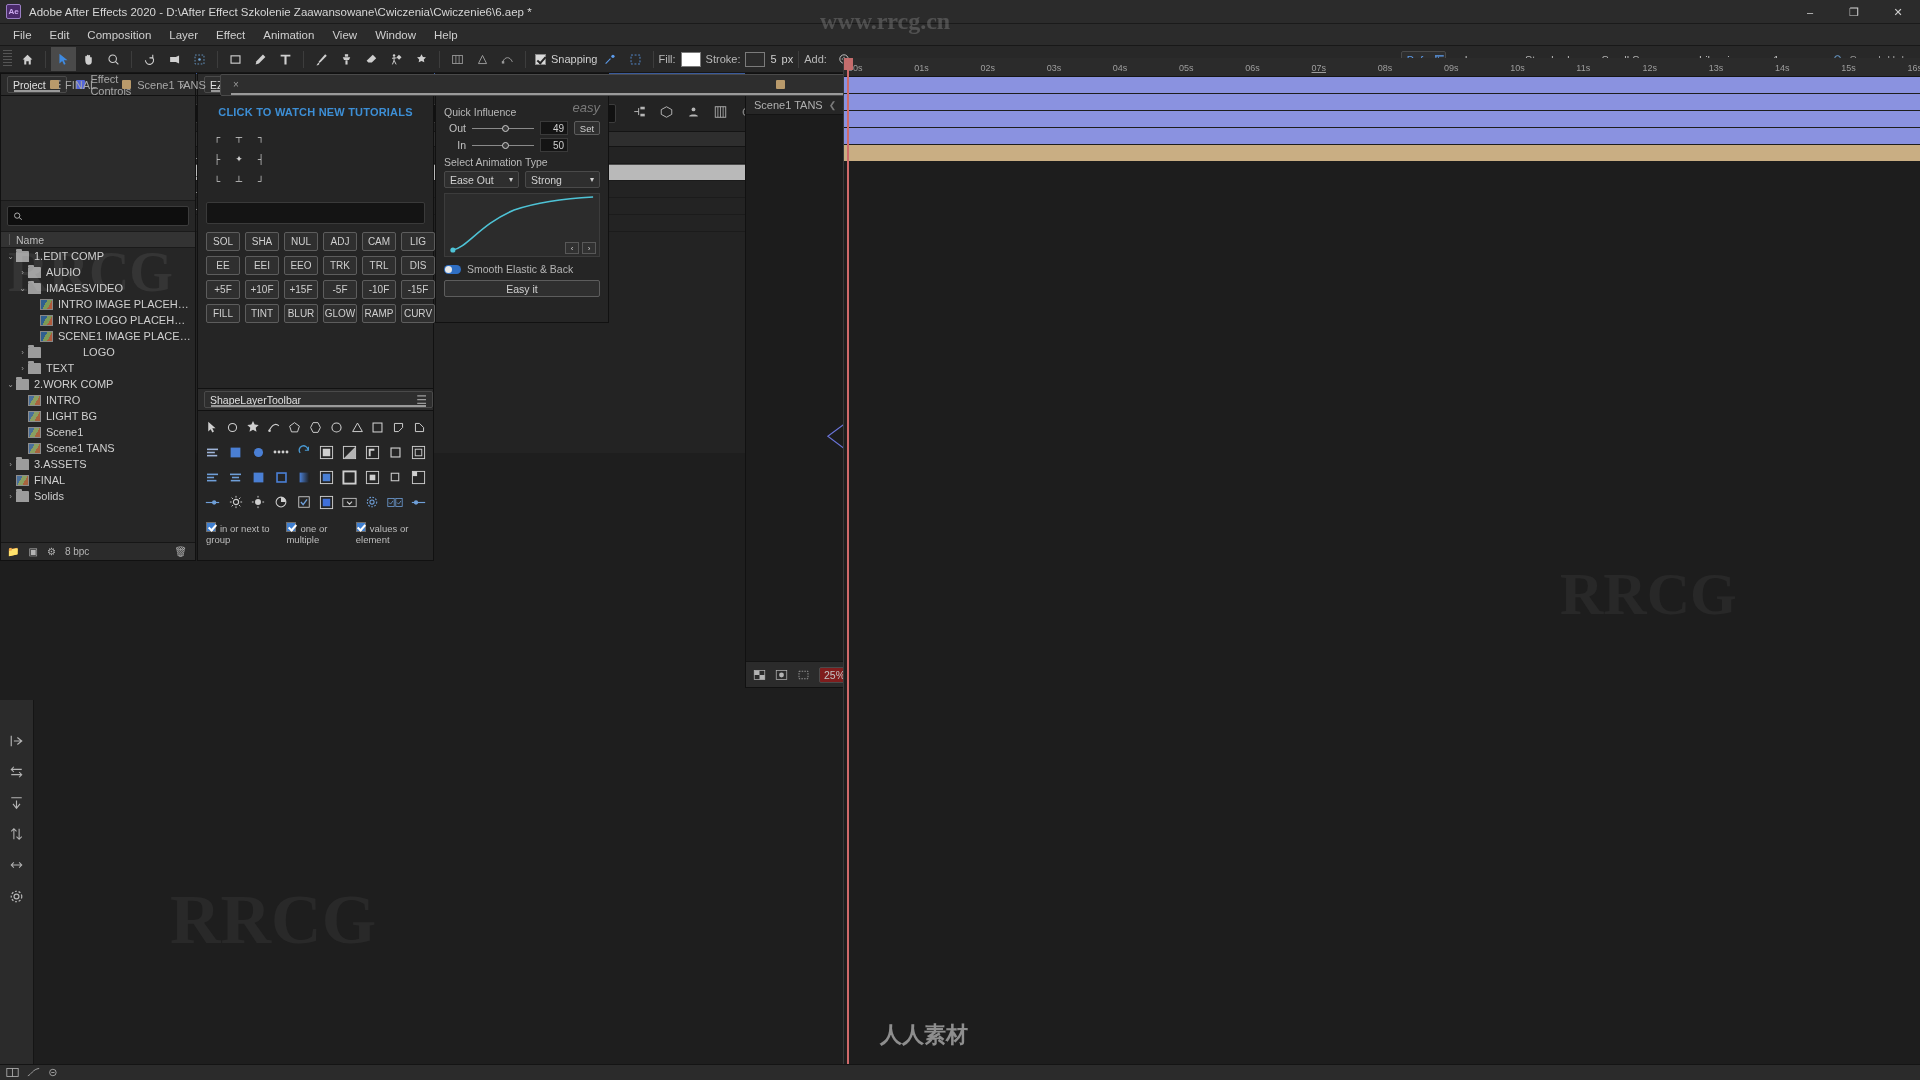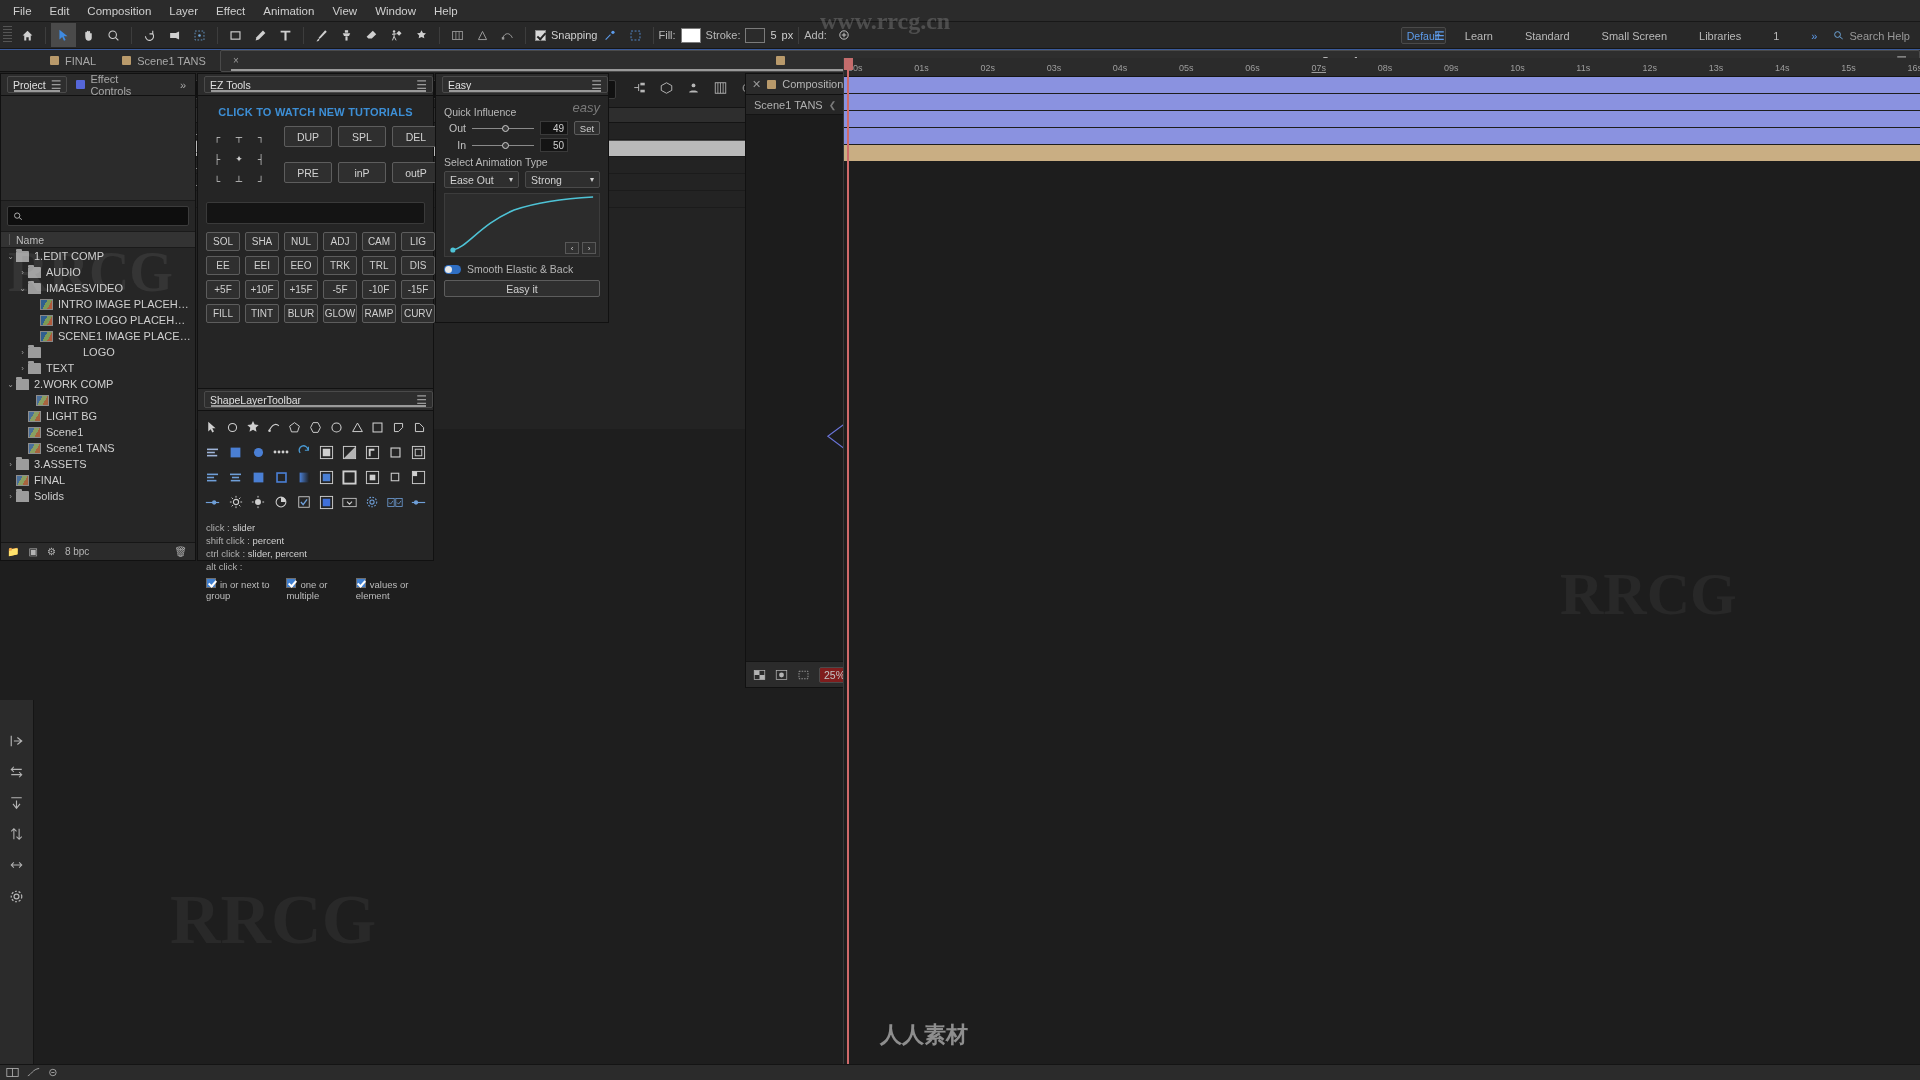--- a/index.html
+++ b/index.html
@@ -218,20 +218,29 @@
      border-top:1px solid #141414; display:flex; align-items:center; gap:8px; padding-left:6px;}
   .leftrail { position:absolute; left:0; top:700px; width:34px; bottom:0; background:#2b2b2b;
      border-right:1px solid #151515; display:flex; flex-direction:column; align-items:center;
      padding-top:34px; gap:13px; color:#b4b4b4; }
 </style>
 </head>
 <body>
 
 <div class="app">
 
+  <div class="titlebar">
+    <div class="ae-logo">Ae</div>
+    <div class="title-text">Adobe After Effects 2020 - D:\After Effect Szkolenie Zaawansowane\Cwiczenia\Cwiczenie6\6.aep *</div>
+    <div class="win-ctrls">
+      <div class="win-btn">–</div>
+      <div class="win-btn">❐</div>
+      <div class="win-btn close">✕</div>
+    </div>
+  </div>
 
   <div class="menubar" id="menubar">
       <div class="menu-item">File</div>
       <div class="menu-item">Edit</div>
       <div class="menu-item">Composition</div>
       <div class="menu-item">Layer</div>
       <div class="menu-item">Effect</div>
       <div class="menu-item">Animation</div>
       <div class="menu-item">View</div>
       <div class="menu-item">Window</div>
@@ -466,21 +475,21 @@
         <div class="prow" style="padding-left: 16px;">
           <span class="tw">›</span>
           <span class="ficon"></span>
           <span style="overflow: hidden; text-overflow: ellipsis;">TEXT</span>
         </div>
         <div class="prow" style="padding-left: 4px;">
           <span class="tw">⌄</span>
           <span class="ficon"></span>
           <span style="overflow: hidden; text-overflow: ellipsis;">2.WORK COMP</span>
         </div>
-        <div class="prow" style="padding-left: 24px;">
+        <div class="prow" style="padding-left: 16px;">
           <span class="tw"></span>
           <span class="fcomp"></span>
           <span style="overflow: hidden; text-overflow: ellipsis;">INTRO</span>
         </div>
         <div class="prow" style="padding-left: 16px;">
           <span class="tw"></span>
           <span class="fcomp"></span>
           <span style="overflow: hidden; text-overflow: ellipsis;">LIGHT BG</span>
         </div>
         <div class="prow" style="padding-left: 16px;">
@@ -531,28 +540,20 @@
         <div class="anchorgrid" id="anchor-grid">
             <div class="ag">┌</div>
             <div class="ag">┬</div>
             <div class="ag">┐</div>
             <div class="ag">├</div>
             <div class="ag">✦</div>
             <div class="ag">┤</div>
             <div class="ag">└</div>
             <div class="ag">┴</div>
             <div class="ag">┘</div>
-          </div>
-        <div class="btncol" id="ez-rows">
-            <div class="ezbtn">DUP</div>
-            <div class="ezbtn">SPL</div>
-            <div class="ezbtn">DEL</div>
-            <div class="ezbtn">PRE</div>
-            <div class="ezbtn">inP</div>
-            <div class="ezbtn">outP</div>
           </div>
       </div>
       <div class="ez-field"></div>
       <div class="ez-grid" id="ez-grid">
           <div class="ez-small">SOL</div>
           <div class="ez-small">SHA</div>
           <div class="ez-small">NUL</div>
           <div class="ez-small">ADJ</div>
           <div class="ez-small">CAM</div>
           <div class="ez-small">LIG</div>
@@ -828,26 +829,20 @@
             </svg>
           </span>
           <span class="sl-i">
             <svg width="15" height="11" viewBox="0 0 18 12">
               <line x1="1" y1="6" x2="17" y2="6" stroke="#6f9fd8" stroke-width="1.4"></line>
               <circle cx="6" cy="6" r="2.6" fill="#6f9fd8"></circle>
             </svg>
           </span>
         </div>
     </div>
-    <div class="sl-help" id="sl-help">
-        <div><span>click :  </span><b>slider</b></div>
-        <div><span>shift click :  </span><b>percent</b></div>
-        <div><span>ctrl click :  </span><b>slider, percent</b></div>
-        <div><span>alt click :  </span><b></b></div>
-      </div>
     <div class="sl-checks" id="sl-checks">
         <span><span class="ckb"></span><span>in or next to group</span></span>
         <span><span class="ckb"></span><span>one or multiple</span></span>
         <span><span class="ckb"></span><span>values or element</span></span>
       </div>
   </div>
 
   <div class="panel" id="easy">
     <div class="ptabs">
       <div class="ptab sel">

